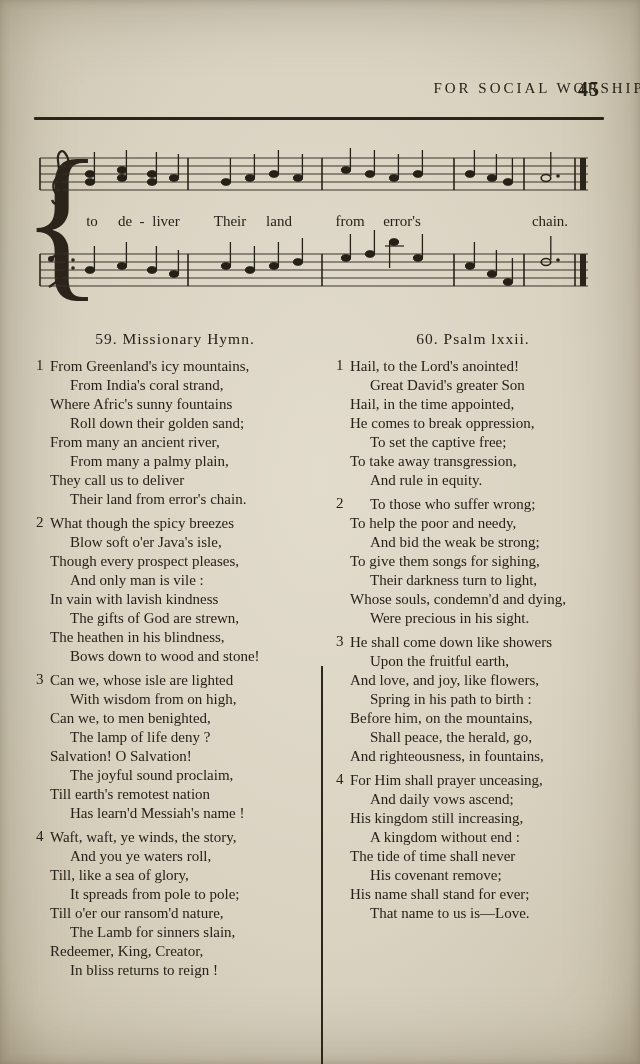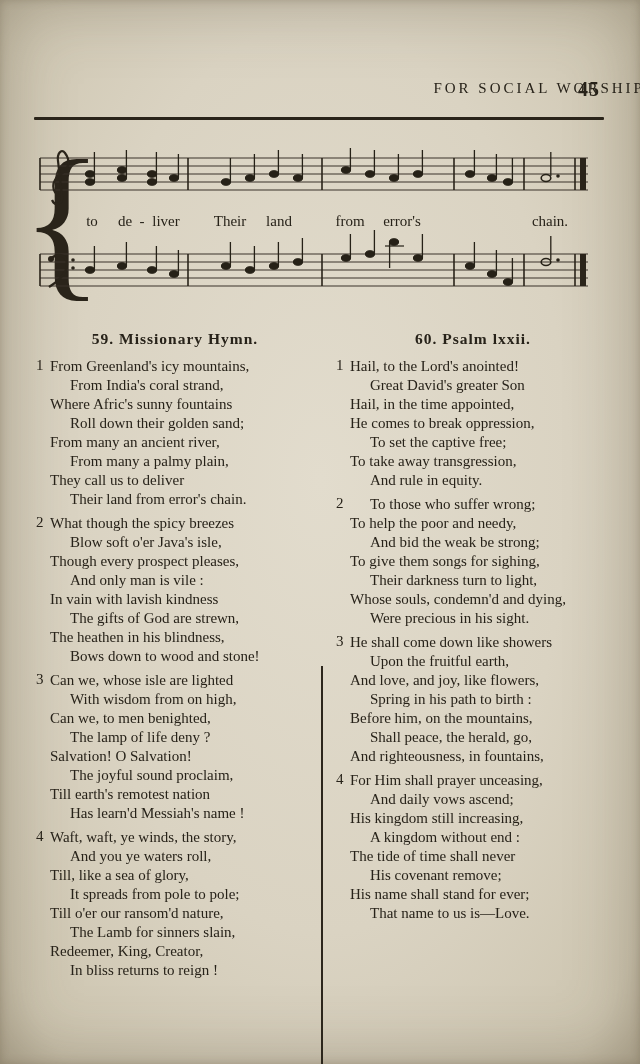--- a/index.html
+++ b/index.html
@@ -29,21 +29,21 @@
   .music-wrap{position:absolute;top:138px;left:30px;width:578px;height:182px;}
   .columns{position:absolute;top:330px;left:0;width:640px;}
   .col-divider{
     position:absolute;left:321px;top:336px;height:652px;width:2px;
     background:#2c261c;
   }
   .hymn-col{position:absolute;top:0;}
   .hymn-col.left{left:36px;width:278px;}
   .hymn-col.right{left:336px;width:274px;}
   .hymn-heading{
-    text-align:center;font-weight:bold;font-size:15.5px;
+    text-align:center;font-weight:normal;font-size:15.5px;
     letter-spacing:1px;margin:0 0 9px 0;white-space:nowrap;
   }
   .verse{position:relative;padding-left:14px;margin:0 0 5px 0;}
   .vnum{position:absolute;left:0;top:0;font-size:15px;}
   .line{font-size:15px;line-height:19px;white-space:nowrap;}
   .line.indent{padding-left:20px;}
   svg text.lyric{font-family:"Liberation Serif",serif;font-size:15px;fill:#272219;}
   svg .brace{font-family:"Liberation Serif",serif;fill:#2a241a;}
 </style>
 </head>

